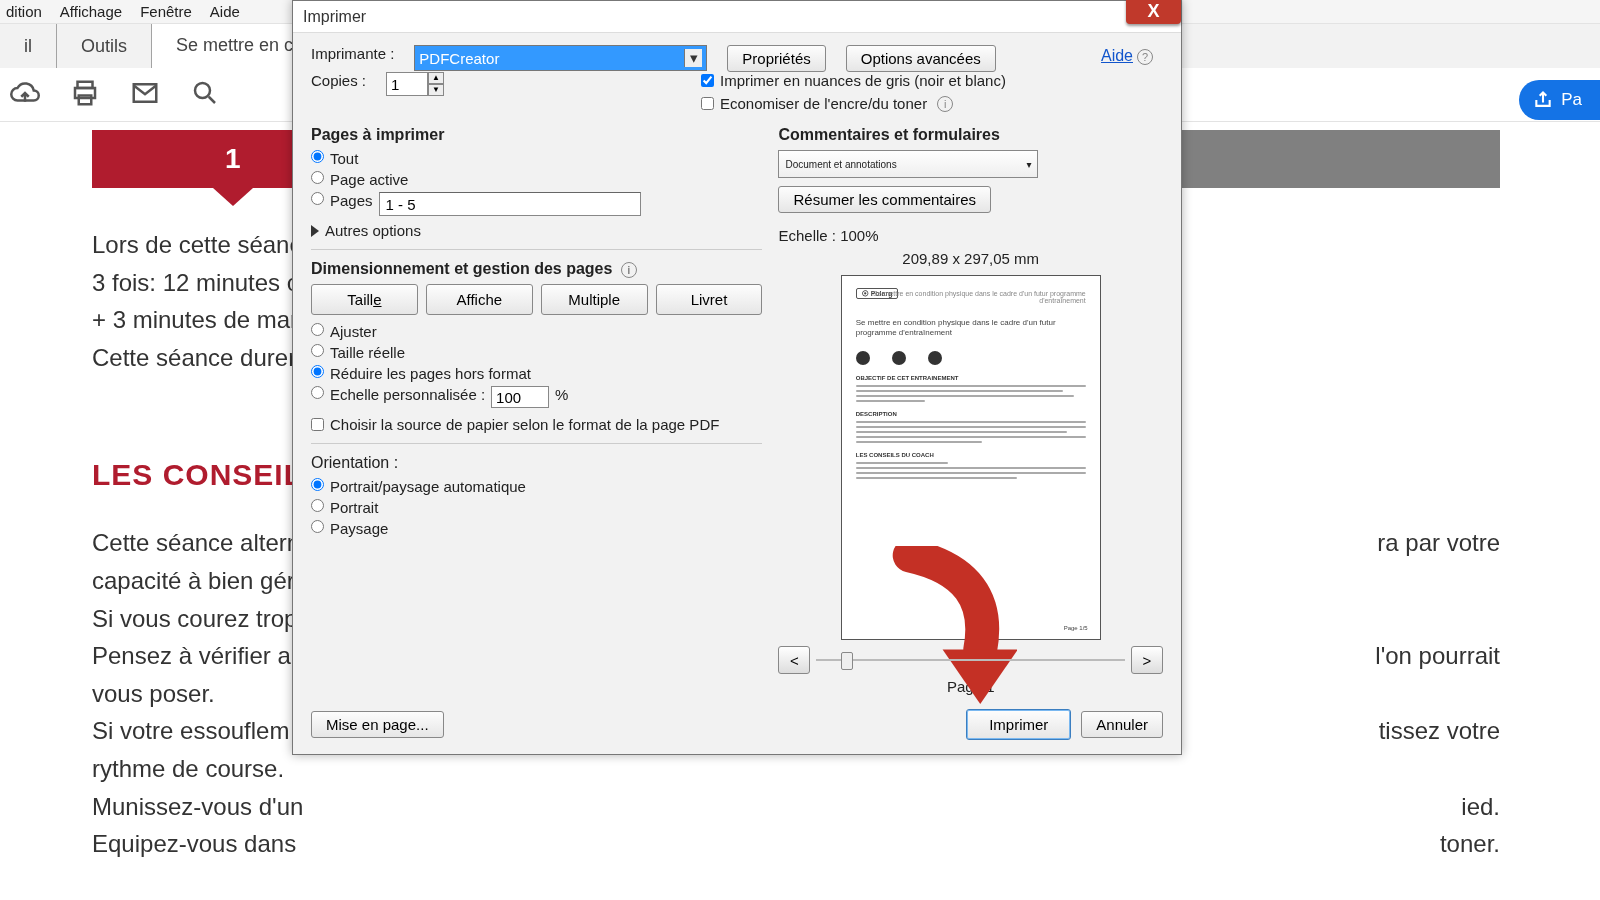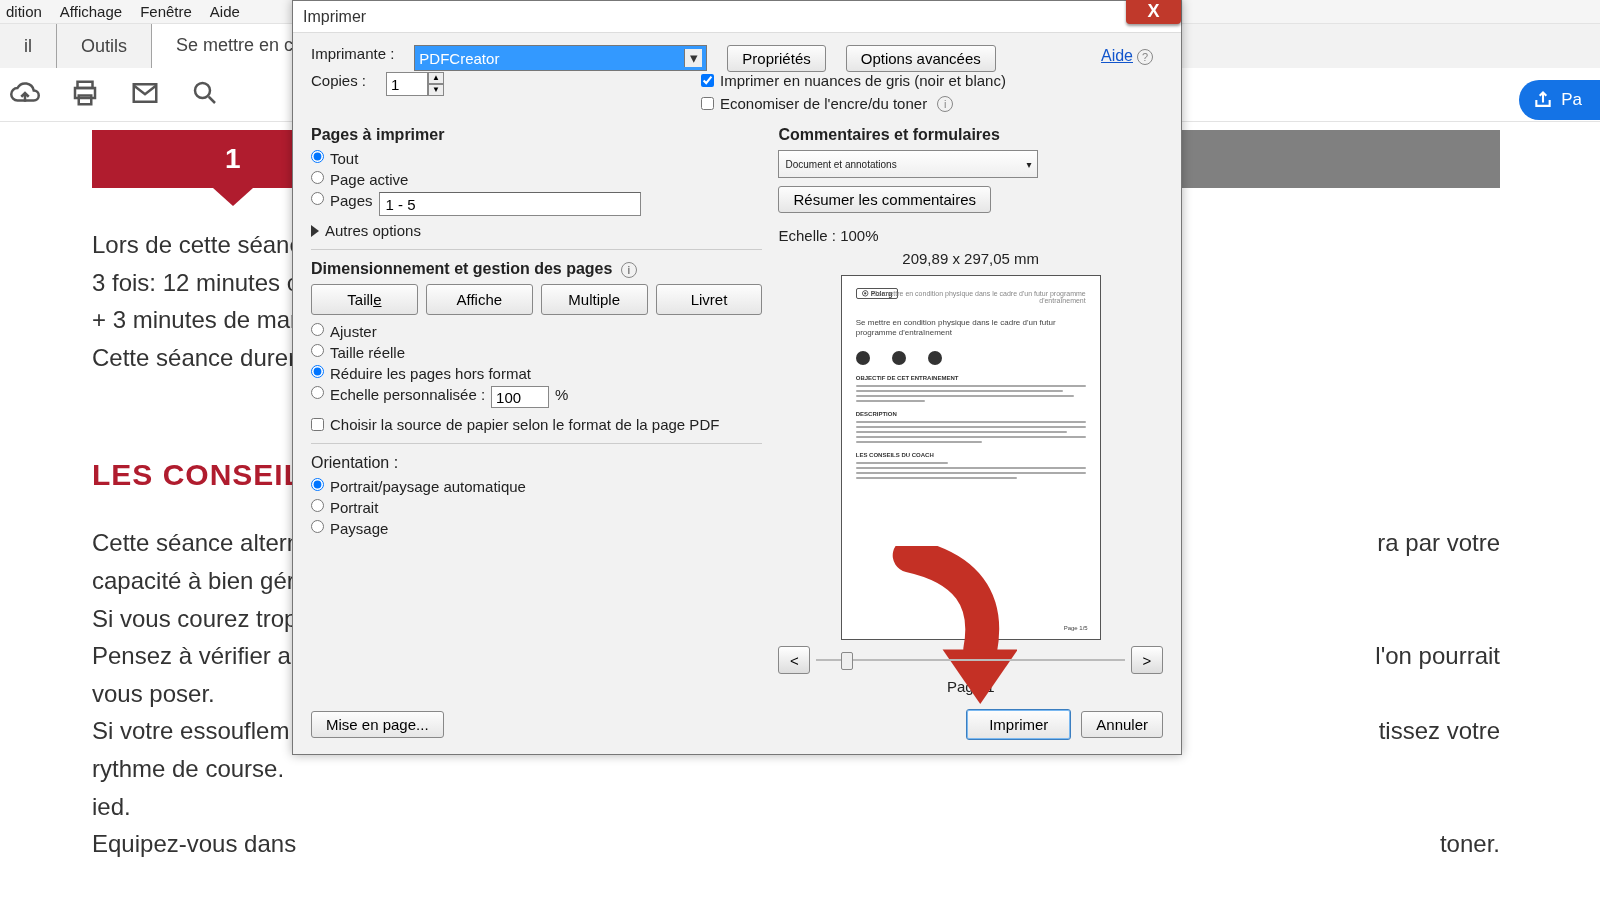--- a/index.html
+++ b/index.html
@@ -156,20 +156,21 @@
       <span>Pensez à vérifier au</span>
       <span>l'on pourrait</span>
     </p>
   <p>vous poser.</p>
   <p style="display:flex;justify-content:space-between;">
       <span>Si votre essouflem</span>
       <span>tissez votre</span>
     </p>
   <p>rythme de course.</p>
   <p style="display:flex;justify-content:space-between;">
+      <span>Munissez-vous d'un</span>
       <span>ied.</span>
     </p>
   <p style="display:flex;justify-content:space-between;">
       <span>Equipez-vous dans</span>
       <span>toner.</span>
     </p>
 </div>
 
 <div class="dialog">
   <div class="titlebar">

